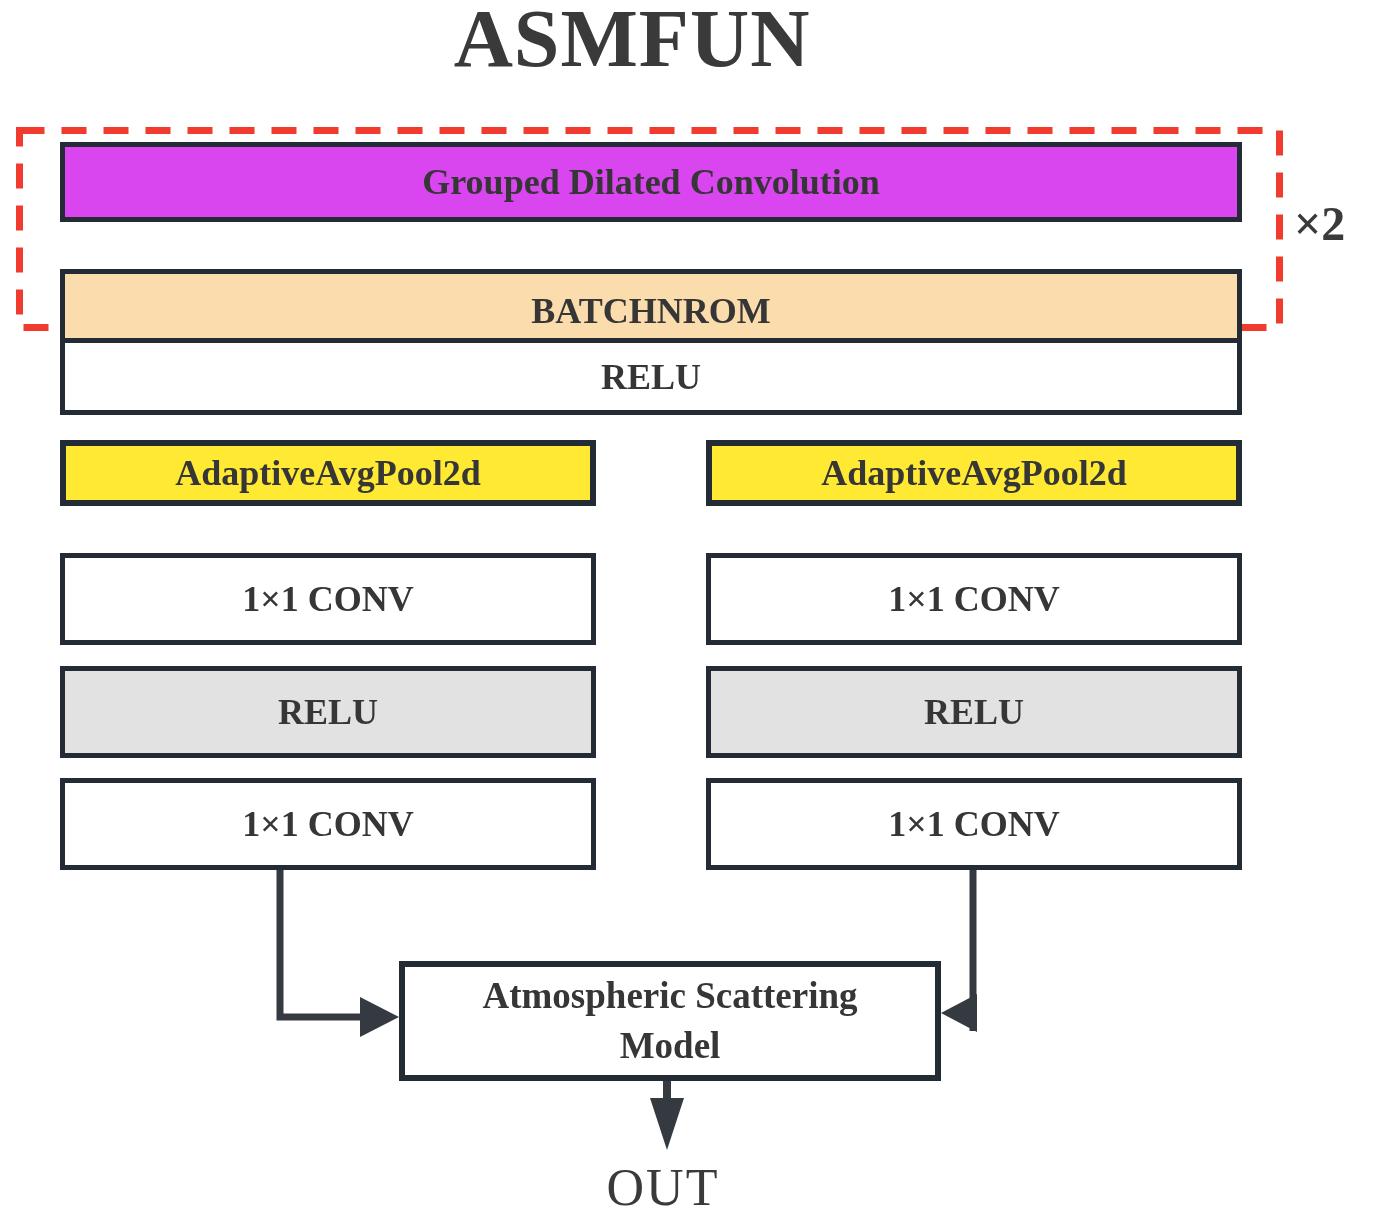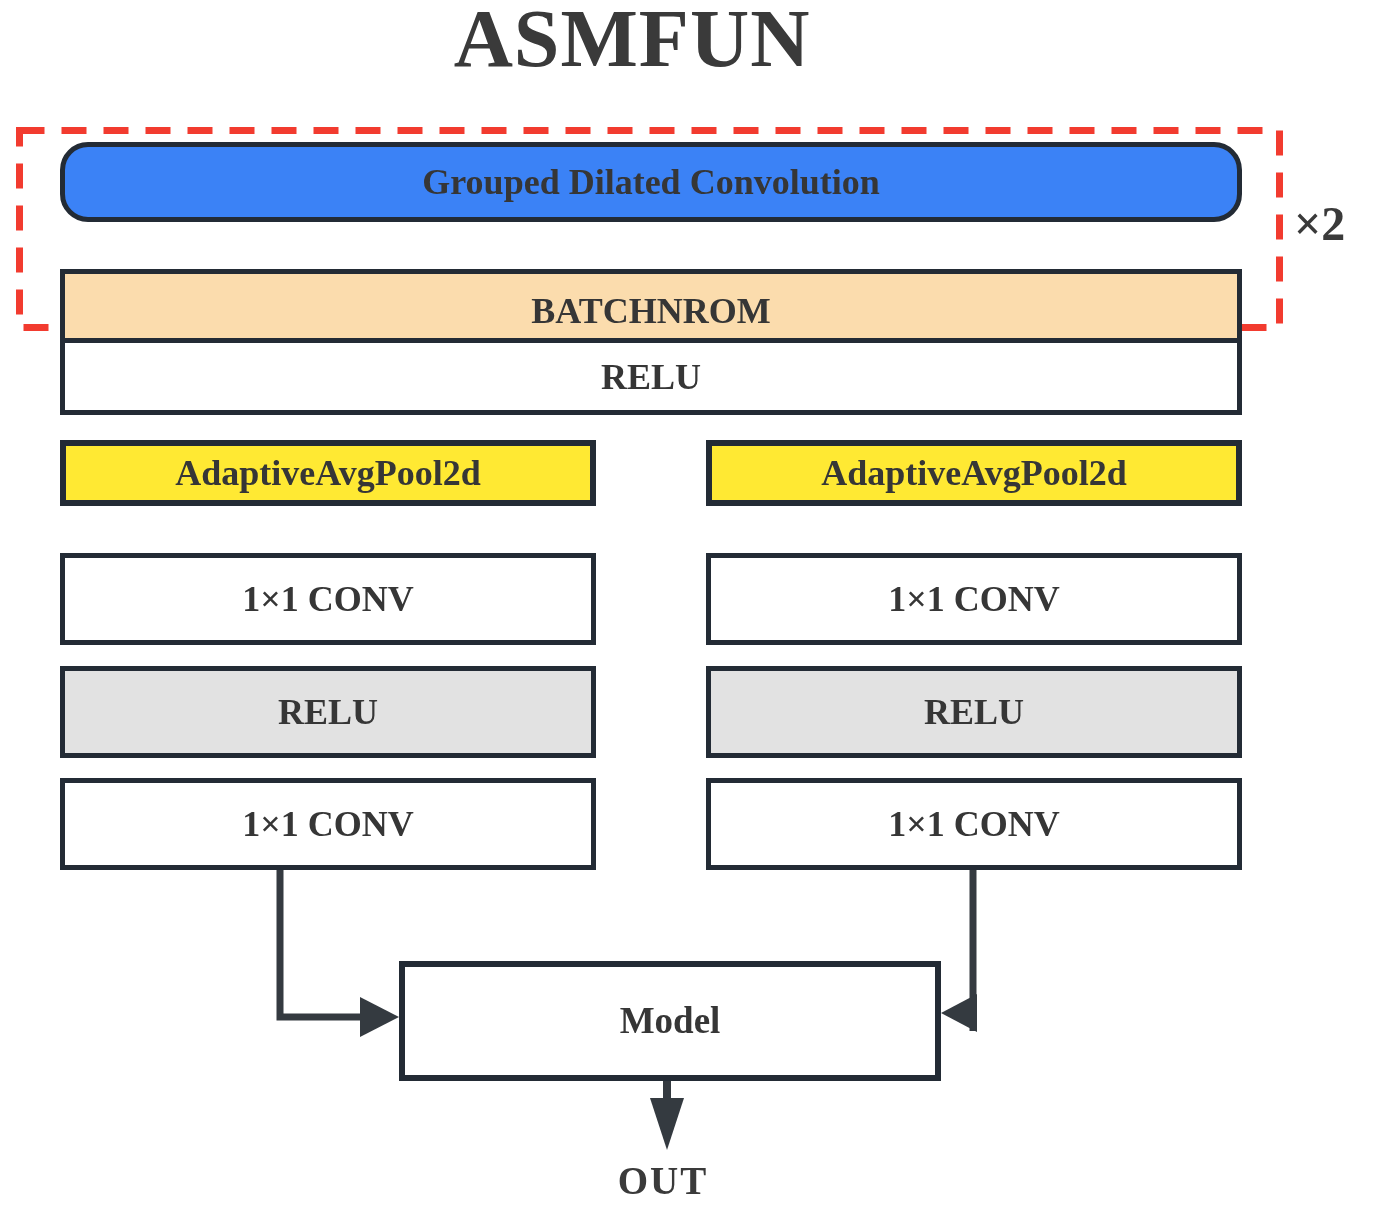--- a/index.html
+++ b/index.html
@@ -35,21 +35,21 @@
     align-items: center;
     justify-content: center;
     font-size: 36px;
     font-weight: bold;
     color: #363636;
     text-align: center;
     background: #ffffff;
   }
   
   .full { left: 60px; width: 1182px; }
-  .grouped-conv { top: 142px; height: 80px; background: #3b82f6; border-radius: 28px; }
+  .grouped-conv { top: 142px; height: 80px; background: #d946ef; }
   .batchnorm    { top: 238px; height: 83px; background: #fbdcad; margin-top: 31px; }
   .relu-top     { top: 338px; height: 77px; background: #ffffff; }
 
   
   .col-left  { left: 60px;  width: 536px; }
   .col-right { left: 706px; width: 536px; }
   .pool  { top: 440px; height: 66px; background: #ffe933; border-width: 6px; }
   .conv1 { top: 553px; height: 92px; background: #ffffff; }
   .relu-branch { top: 666px; height: 92px; background: #e2e2e2; }
   .conv2 { top: 778px; height: 92px; background: #ffffff; }
@@ -81,22 +81,22 @@
     font-size: 48px;
     font-weight: bold;
     color: #3a3a3a;
   }
   .out-label {
     position: absolute;
     left: 563px;
     top: 1158px;
     width: 200px;
     text-align: center;
-    font-size: 39px;
-    font-weight: bold;
+    font-size: 52px;
+    font-weight: normal;
     letter-spacing: 2px;
     color: #3a3a3a;
   }
   .overlay {
     position: absolute;
     left: 0;
     top: 0;
     width: 1373px;
     height: 1220px;
     pointer-events: none;
@@ -161,18 +161,19 @@
     <span>1×1 CONV</span>
   </div>
   <div class="block col-right relu-branch">
     <span>RELU</span>
   </div>
   <div class="block col-right conv2">
     <span>1×1 CONV</span>
   </div>
 
   <div class="asm-box">
+    <span>Atmospheric Scattering</span>
     <span>Model</span>
   </div>
 
   <div class="out-label">OUT</div>
 
 </div>
 
 </body></html>

